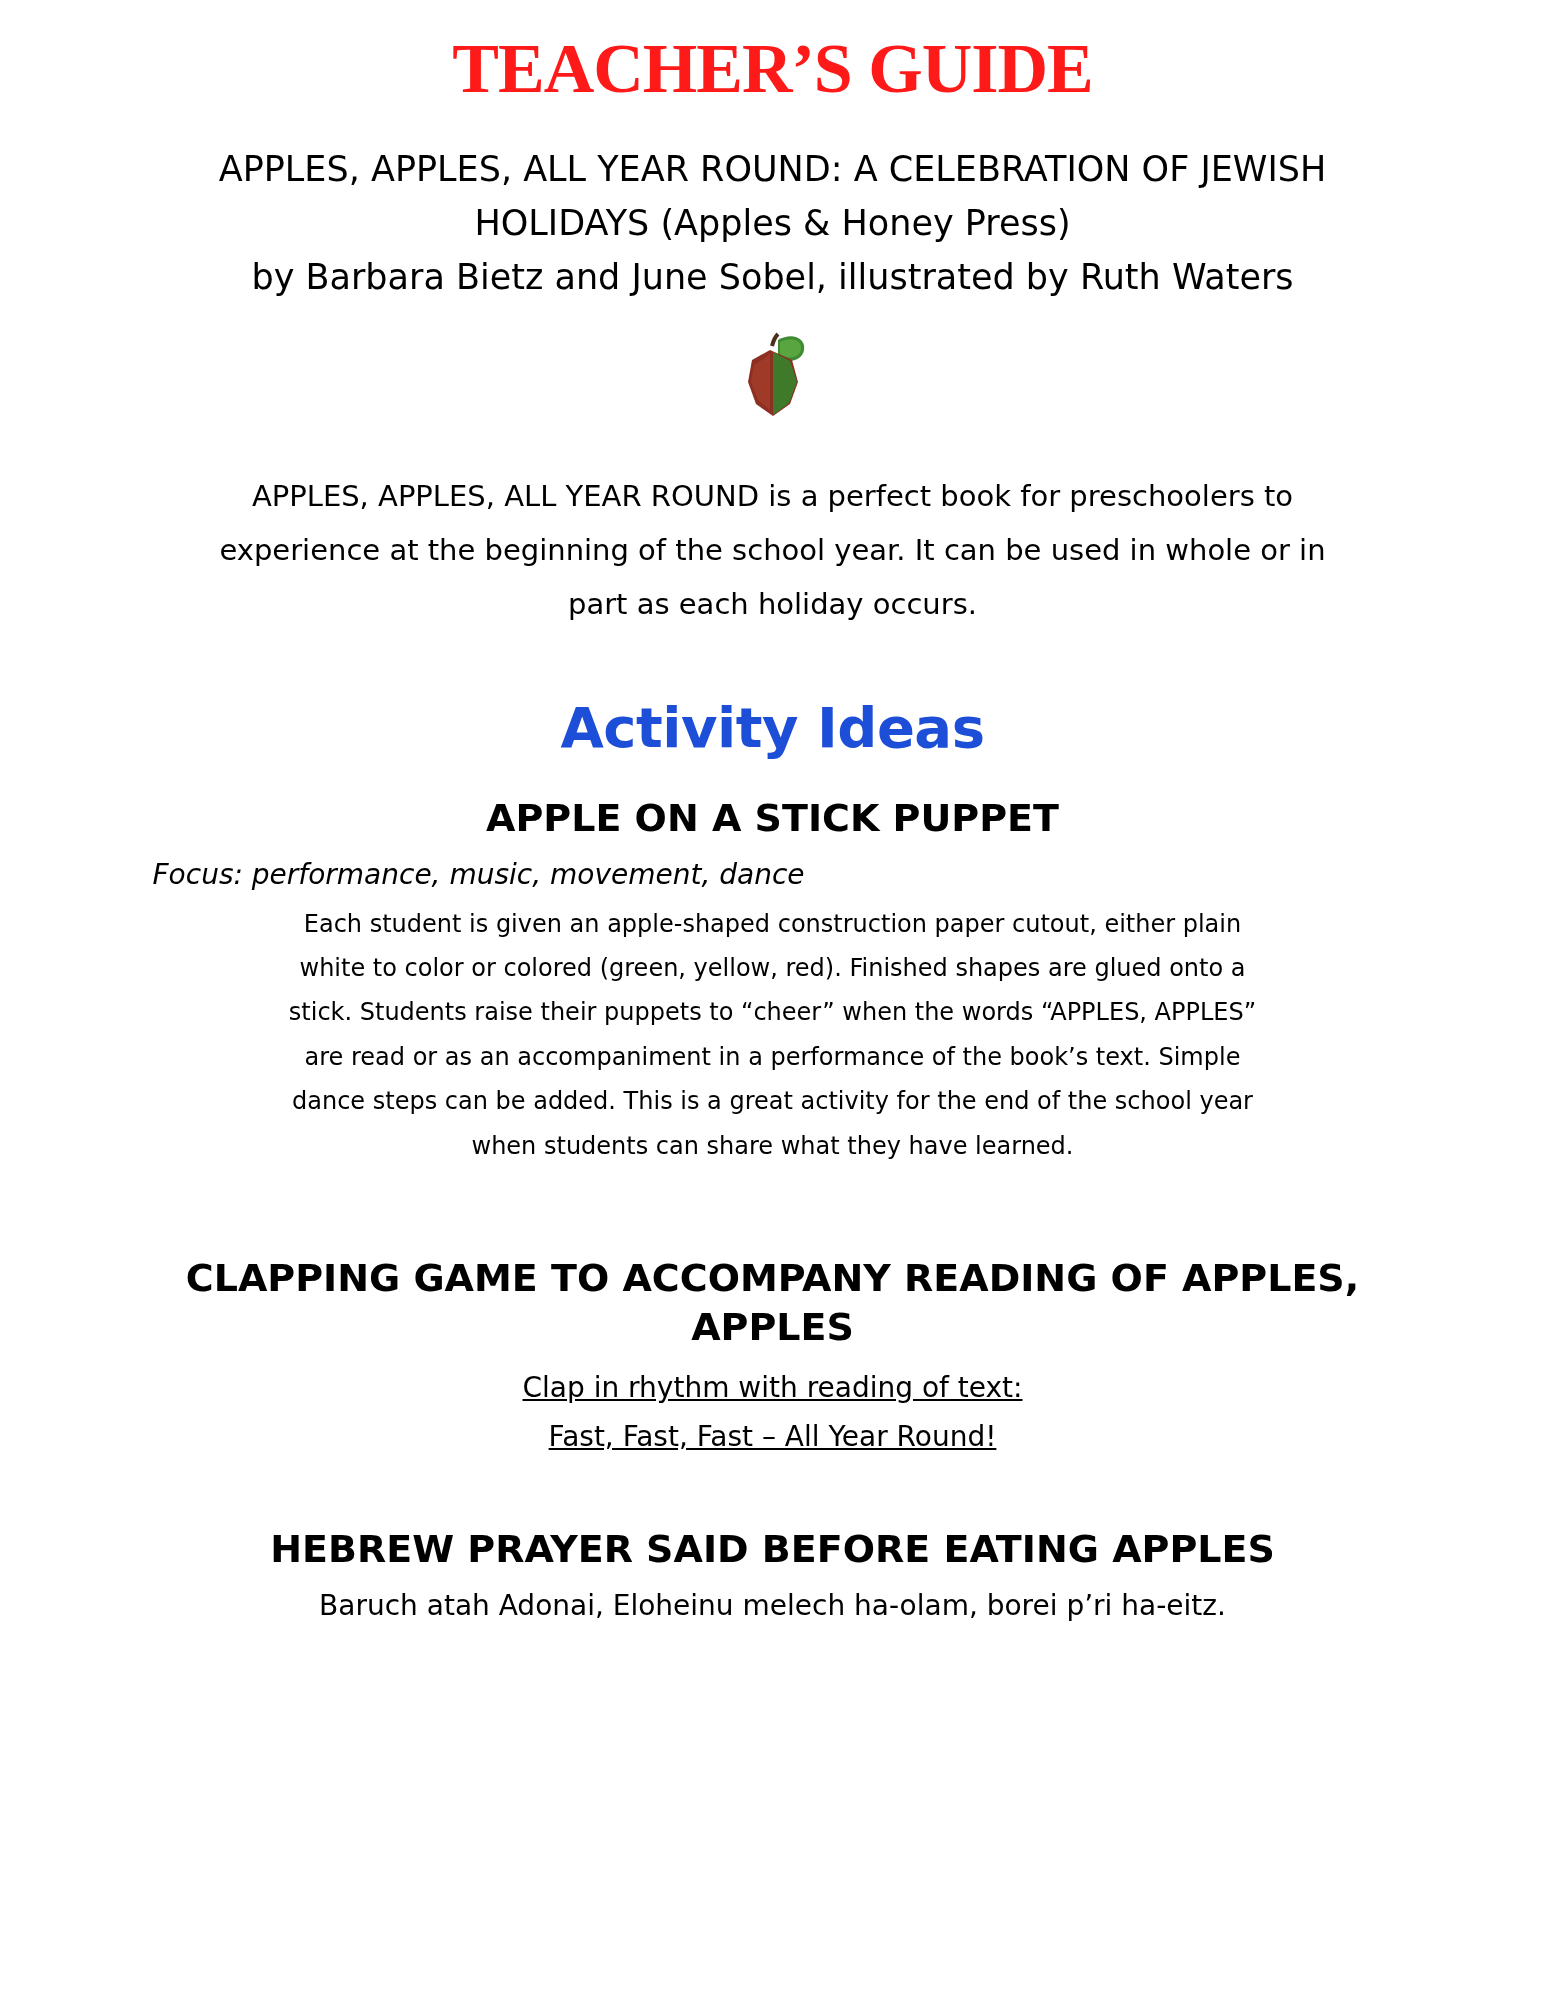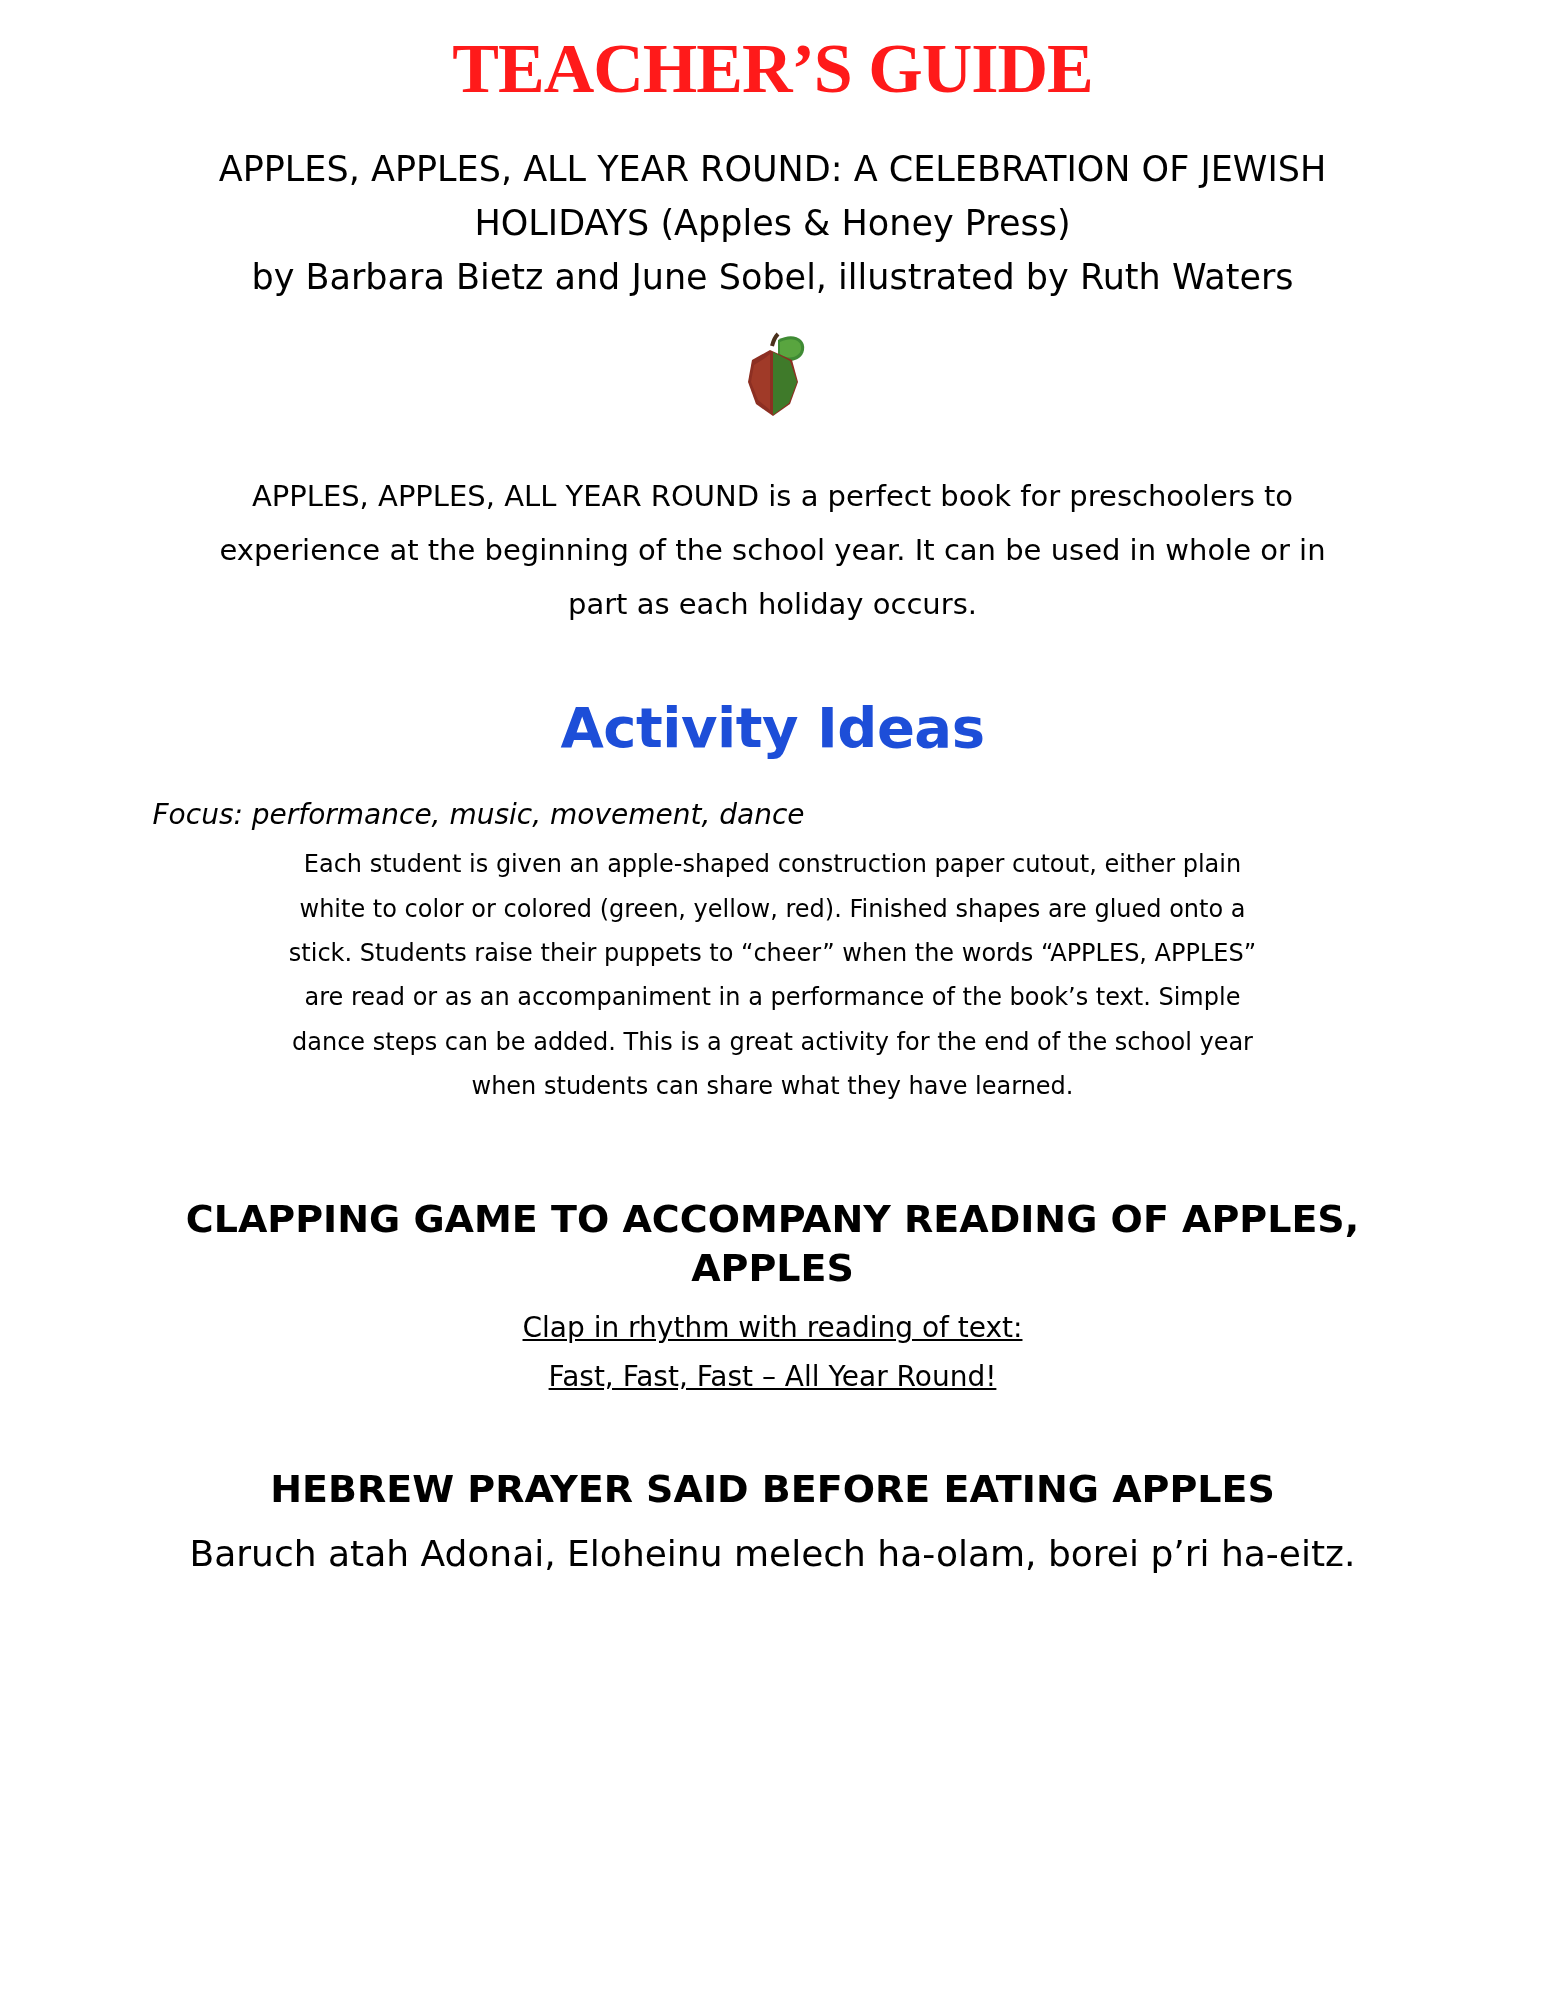--- a/index.html
+++ b/index.html
@@ -94,21 +94,21 @@
     font-size: 28px;
     line-height: 1.75;
     margin: 0 auto;
     text-decoration: underline;
   }
   .spacer-lg { height: 56px; }
   .spacer-md { height: 34px; }
 
   .prayer-line {
     text-align: center;
-    font-size: 36px;
+    font-size: 28px;
     line-height: 1.6;
     margin: 4px 0 0 0;
   }
 </style>
 </head>
 <body>
 
 <div class="page">
 
   <h1 class="main-title">TEACHER’S GUIDE</h1>
@@ -127,20 +127,21 @@
       <path d="M55 22 L72 31 L79 52 L71 73 L55 85 Z" fill="#3f7a2a"></path>
       <path d="M47 28 L36 35 L33 52 L40 70 L52 80 L52 24 Z" fill="#a03a28"></path>
     </svg>
   </div>
 
   <p class="intro">APPLES, APPLES, ALL YEAR ROUND is a perfect book for preschoolers to experience at the beginning of the school year. It can be used in whole or in part as each holiday occurs.</p>
 
   <h2 class="section-title">Activity Ideas</h2>
 
   <div class="activity">
+    <h3 class="activity-heading">APPLE ON A STICK PUPPET</h3>
     <p class="activity-focus">Focus: performance, music, movement, dance</p>
     <p class="activity-body">Each student is given an apple-shaped construction paper cutout, either plain white to color or colored (green, yellow, red). Finished shapes are glued onto a stick. Students raise their puppets to “cheer” when the words “APPLES, APPLES” are read or as an accompaniment in a performance of the book’s text. Simple dance steps can be added. This is a great activity for the end of the school year when students can share what they have learned.</p>
   </div>
 
   <div class="spacer-lg"></div>
 
   <div class="activity">
     <h3 class="activity-heading">CLAPPING GAME TO ACCOMPANY READING OF APPLES, APPLES</h3>
     <p class="activity-lines">Clap in rhythm with reading of text:</p>
     <p class="activity-lines">Fast, Fast, Fast – All Year Round!</p>

